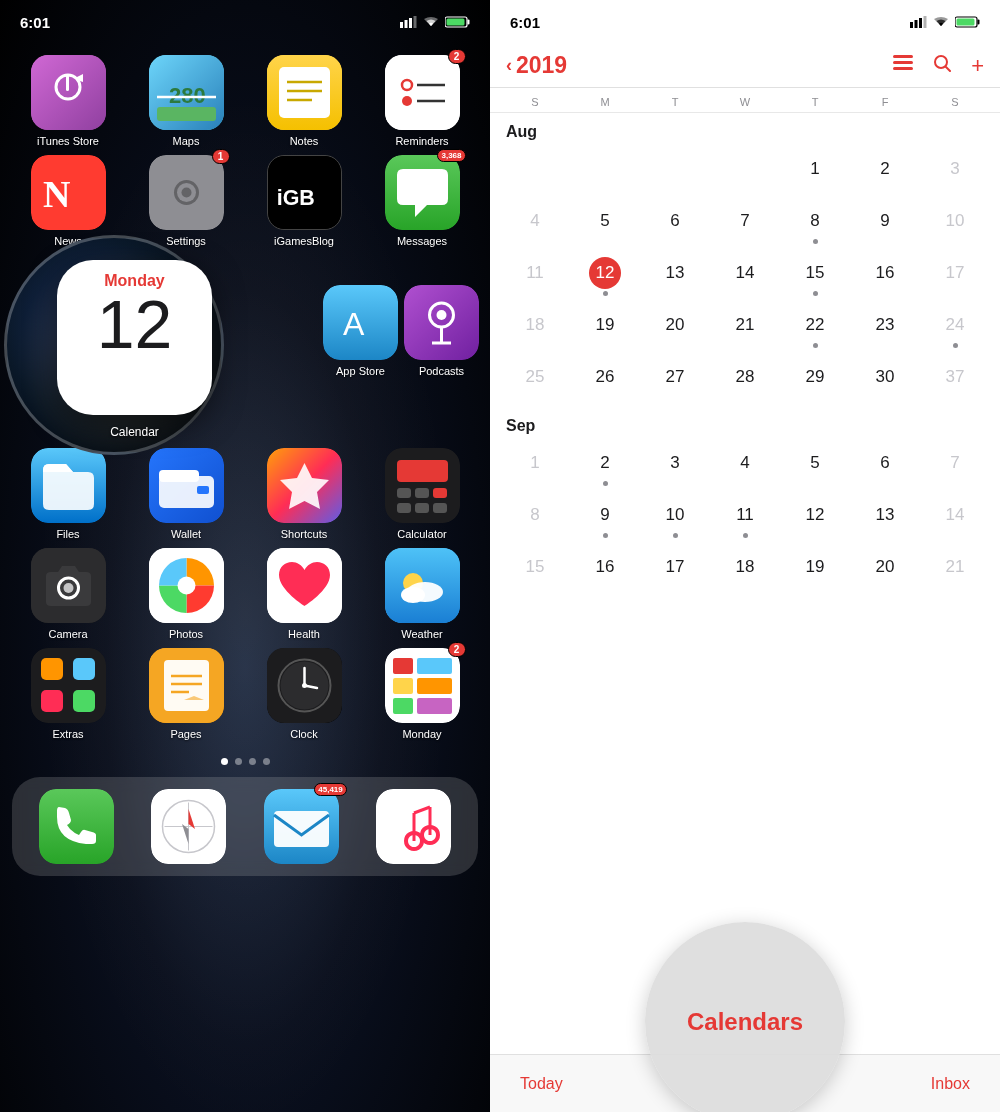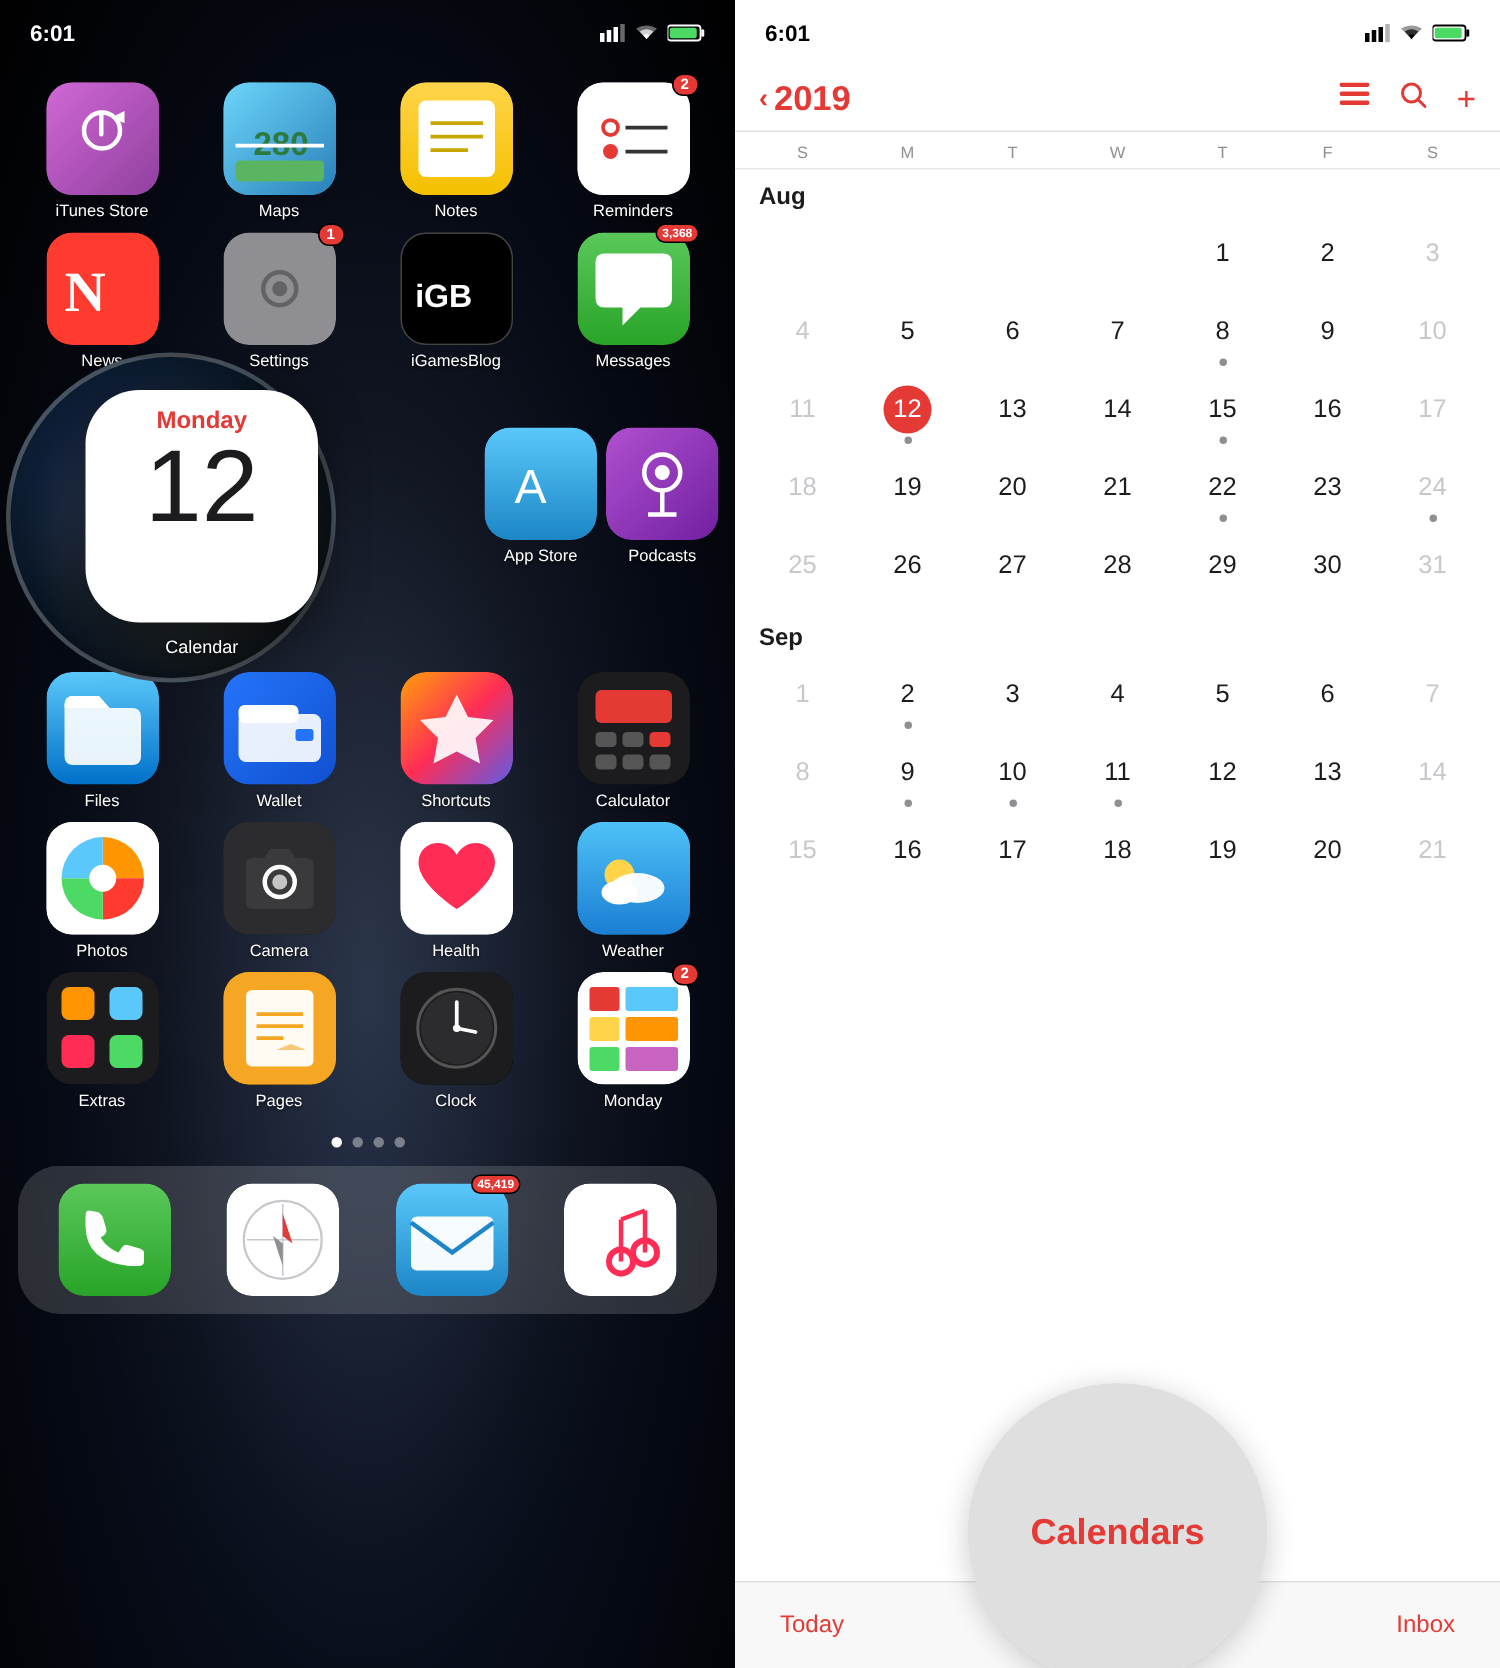--- a/index.html
+++ b/index.html
@@ -514,43 +514,43 @@
               <rect x="30" y="55" width="14" height="10" rx="3" fill="#555"></rect>
               <rect x="48" y="55" width="14" height="10" rx="3" fill="#555"></rect>
             </svg>
         </div>
         <span class="app-label">Calculator</span>
       </div>
     </div>
 
     <div style="display:grid;grid-template-columns:repeat(4,1fr);gap:16px 6px;margin-bottom:8px;">
       <div class="app-item">
+        <div class="app-icon icon-camera">
+          <svg viewBox="0 0 75 75">
+              <rect width="75" height="75" rx="17" fill="#2c2c2e"></rect>
+              <path d="M15 28 Q15 24 20 24 L27 24 L31 18 L44 18 L48 24 L55 24 Q60 24 60 28 L60 54 Q60 58 55 58 L20 58 Q15 58 15 54 Z" fill="#3a3a3c"></path>
+              <circle cx="37.5" cy="40" r="10" fill="none" stroke="white" stroke-width="3"></circle>
+              <circle cx="37.5" cy="40" r="5" fill="white" opacity="0.7"></circle>
+            </svg>
+        </div>
+        <span class="app-label">Camera</span>
+      </div>
+
+      <div class="app-item">
         <div class="app-icon icon-photos">
           <svg viewBox="0 0 75 75">
               <rect width="75" height="75" rx="17" fill="white"></rect>
               <path d="M37.5 37.5 L37.5 10 A27.5 27.5 0 0 1 65 37.5 Z" fill="#ff9500"></path>
               <path d="M37.5 37.5 L65 37.5 A27.5 27.5 0 0 1 37.5 65 Z" fill="#ff3b30"></path>
               <path d="M37.5 37.5 L37.5 65 A27.5 27.5 0 0 1 10 37.5 Z" fill="#4cd964"></path>
               <path d="M37.5 37.5 L10 37.5 A27.5 27.5 0 0 1 37.5 10 Z" fill="#5ac8fa"></path>
               <circle cx="37.5" cy="37.5" r="9" fill="white"></circle>
             </svg>
         </div>
         <span class="app-label">Photos</span>
-      </div>
-
-      <div class="app-item">
-        <div class="app-icon icon-camera">
-          <svg viewBox="0 0 75 75">
-              <rect width="75" height="75" rx="17" fill="#2c2c2e"></rect>
-              <path d="M15 28 Q15 24 20 24 L27 24 L31 18 L44 18 L48 24 L55 24 Q60 24 60 28 L60 54 Q60 58 55 58 L20 58 Q15 58 15 54 Z" fill="#3a3a3c"></path>
-              <circle cx="37.5" cy="40" r="10" fill="none" stroke="white" stroke-width="3"></circle>
-              <circle cx="37.5" cy="40" r="5" fill="white" opacity="0.7"></circle>
-            </svg>
-        </div>
-        <span class="app-label">Camera</span>
       </div>
 
       <div class="app-item">
         <div class="app-icon icon-health">
           <svg viewBox="0 0 75 75">
               <rect width="75" height="75" rx="17" fill="white"></rect>
               <path d="M37.5 58 C37.5 58 12 42 12 27 C12 19 18 14 25 14 C30 14 35 17 37.5 22 C40 17 45 14 50 14 C57 14 63 19 63 27 C63 42 37.5 58 37.5 58 Z" fill="#ff2d55"></path>
             </svg>
         </div>
         <span class="app-label">Health</span>
@@ -863,21 +863,21 @@
       <div class="cal-day">
           <span class="cal-day-num">28</span>
         </div>
       <div class="cal-day">
           <span class="cal-day-num">29</span>
         </div>
       <div class="cal-day">
           <span class="cal-day-num">30</span>
         </div>
       <div class="cal-day">
-          <span class="cal-day-num muted">31</span>
+          <span class="cal-day-num muted">37</span>
         </div>
     </div>
 
     <div class="cal-month-label">Sep</div>
     <div class="cal-grid">
 
       <div class="cal-day">
           <span class="cal-day-num muted">1</span>
         </div>
       <div class="cal-day">

